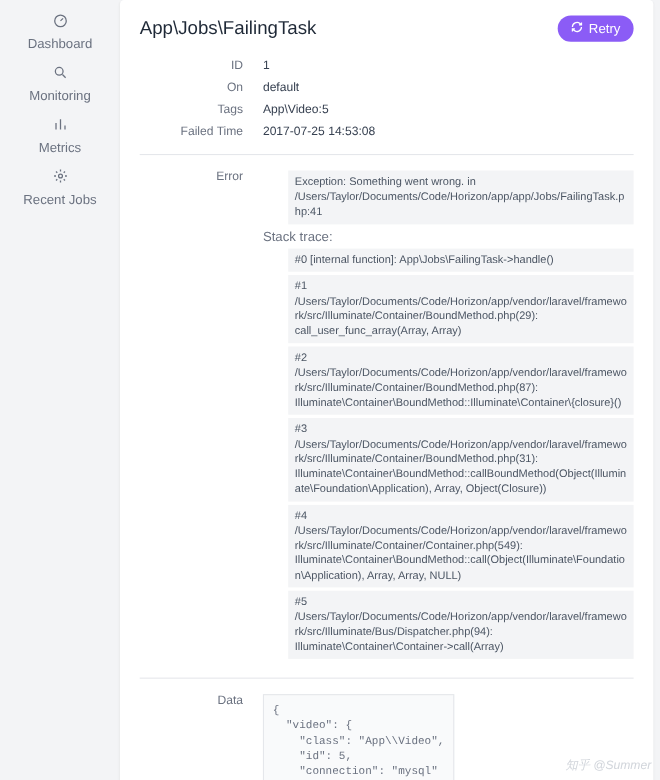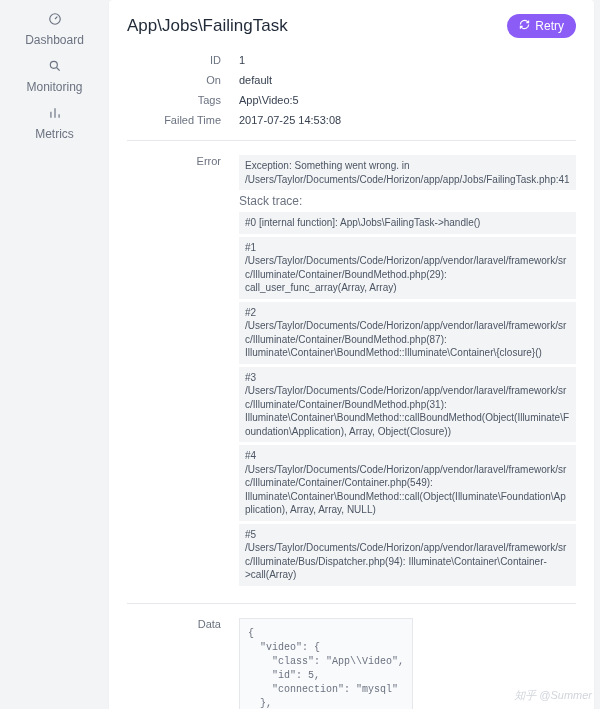--- a/index.html
+++ b/index.html
@@ -12,21 +12,21 @@
 .main { flex: 1; padding: 0 6px 6px 0; }
 .card { background: #fff; border-radius: 4px; margin-bottom: 10px; padding: 14px 18px 18px; box-shadow: 0 1px 2px rgba(0,0,0,0.05); }
 .card-header { display: flex; justify-content: space-between; align-items: center; margin-bottom: 16px; }
 .page-title { font-size: 17px; font-weight: 400; color: #1f2937; }
 .retry-btn { background: #8b5cf6; color: #fff; border: none; border-radius: 12px; padding: 5px 12px; font-size: 12px; cursor: pointer; display: flex; align-items: center; gap: 5px; }
 .detail-row { display: flex; margin-bottom: 8px; font-size: 11px; }
 .detail-label { width: 112px; text-align: right; color: #6b7280; padding-right: 18px; flex-shrink: 0; }
 .detail-value { color: #374151; flex: 1; }
 .sep { border-top: 1px solid #e5e7eb; margin: 14px 0; }
 .error-block { flex: 1; }
-.error-line { background: #f3f4f6; padding: 4px 6px; margin-bottom: 3px; font-size: 10px; color: #4b5563; line-height: 1.35; word-break: break-word; }
+.error-line { background: #f3f4f6; padding: 4px 6px; margin-bottom: 3px; font-size: 10px; color: #4b5563; line-height: 1.35; word-break: break-word; margin-left: 23px; }
 .stack-label { font-size: 12px; color: #6b7280; margin: 4px 0; }
 .code-block { background: #f9fafb; border: 1px solid #e5e7eb; padding: 8px; font-family: "Courier New", monospace; font-size: 10px; white-space: pre; color: #6b7280; line-height: 1.4; overflow-x: auto; }
 .watermark { position: fixed; right: 8px; bottom: 6px; color: #d1d5db; font-size: 11px; font-style: italic; }
 </style>
 </head>
 <body>
 
 <div class="layout">
   <nav class="sidebar">
     <div class="nav-item">
@@ -47,20 +47,29 @@
         </span>
       <span>Monitoring</span>
     </div>
     <div class="nav-item">
       <span class="nav-icon">
           <svg viewBox="0 0 24 24" width="14" height="14" fill="none" stroke="currentColor" stroke-width="2">
             <path d="M5 20V10M12 20V4M19 20v-6"></path>
           </svg>
         </span>
       <span>Metrics</span>
+    </div>
+    <div class="nav-item">
+      <span class="nav-icon">
+          <svg viewBox="0 0 24 24" width="14" height="14" fill="none" stroke="currentColor" stroke-width="2">
+            <circle cx="12" cy="12" r="3"></circle>
+            <path d="M12 2v3m0 14v3M2 12h3m14 0h3M5 5l2 2m10 10l2 2M5 19l2-2m10-10l2-2"></path>
+          </svg>
+        </span>
+      <span>Recent Jobs</span>
     </div>
   </nav>
 
   <main class="main">
     <div class="card">
       <div class="card-header">
         <h1 class="page-title">App\Jobs\FailingTask</h1>
         <button class="retry-btn">
           <span><svg viewBox="0 0 24 24" width="11" height="11" fill="none" stroke="currentColor" stroke-width="2.5">
                 <path d="M3 12a9 9 0 0 1 15-6.7L21 8M21 3v5h-5M21 12a9 9 0 0 1-15 6.7L3 16M3 21v-5h5"></path>

